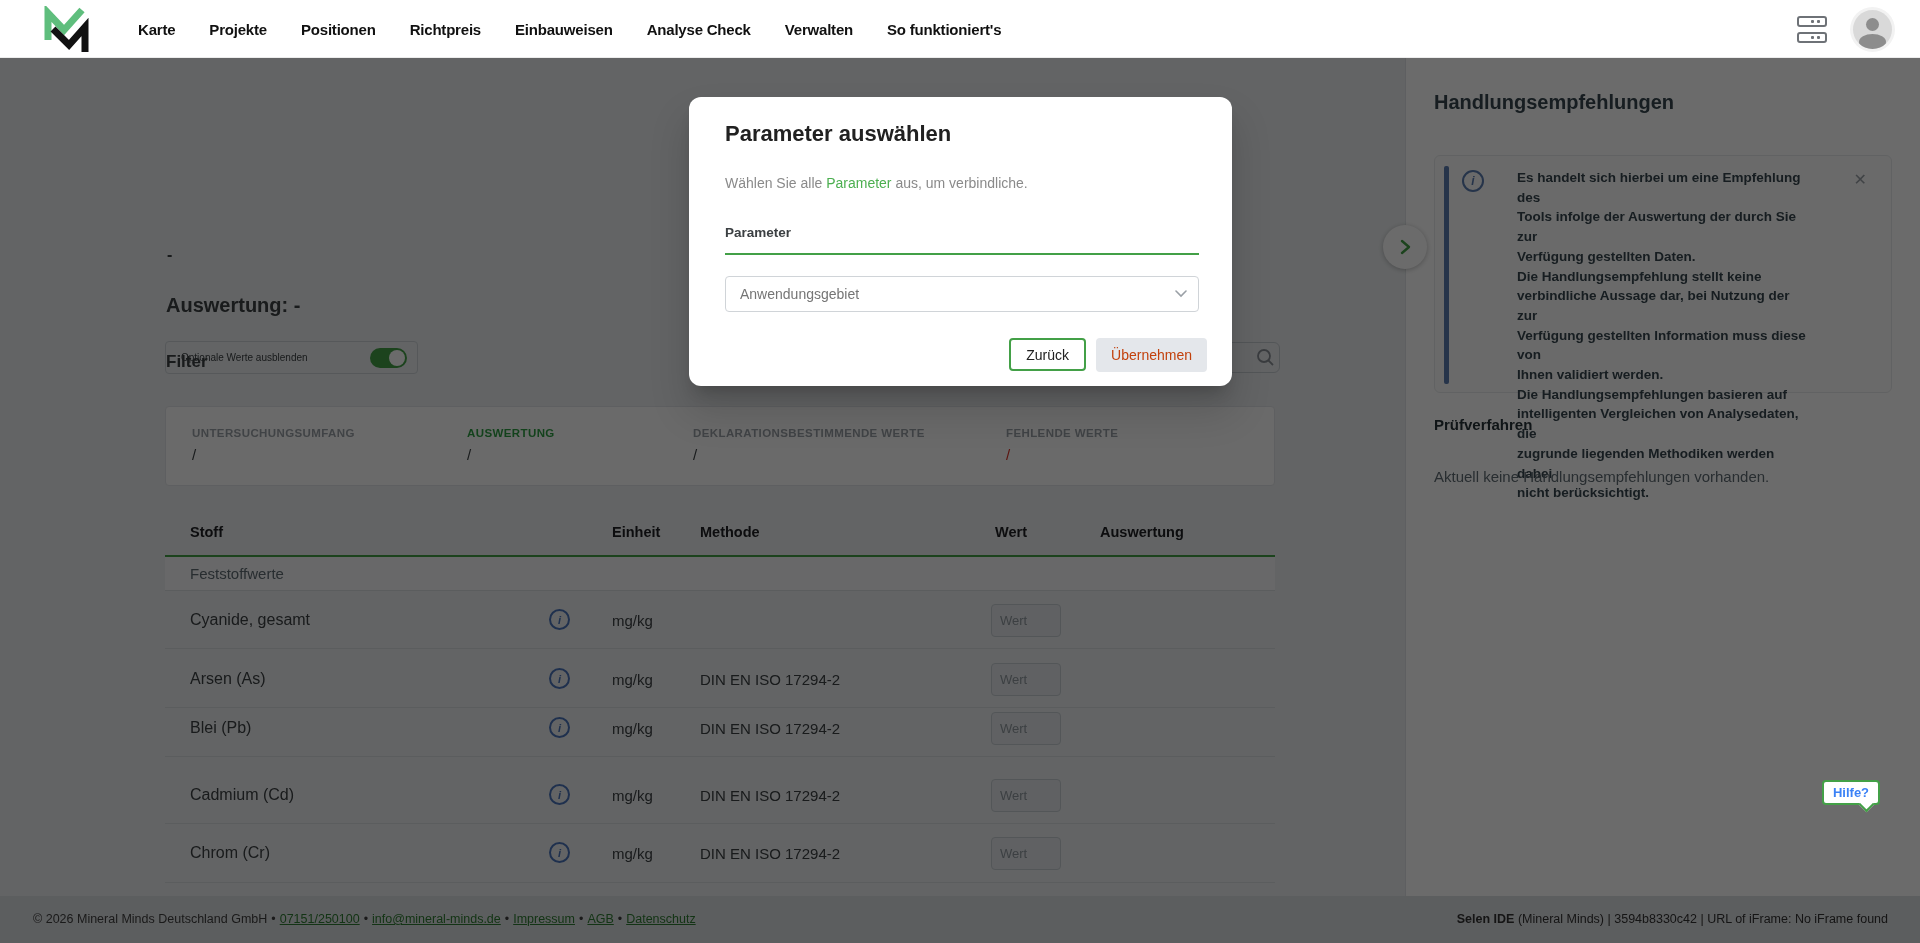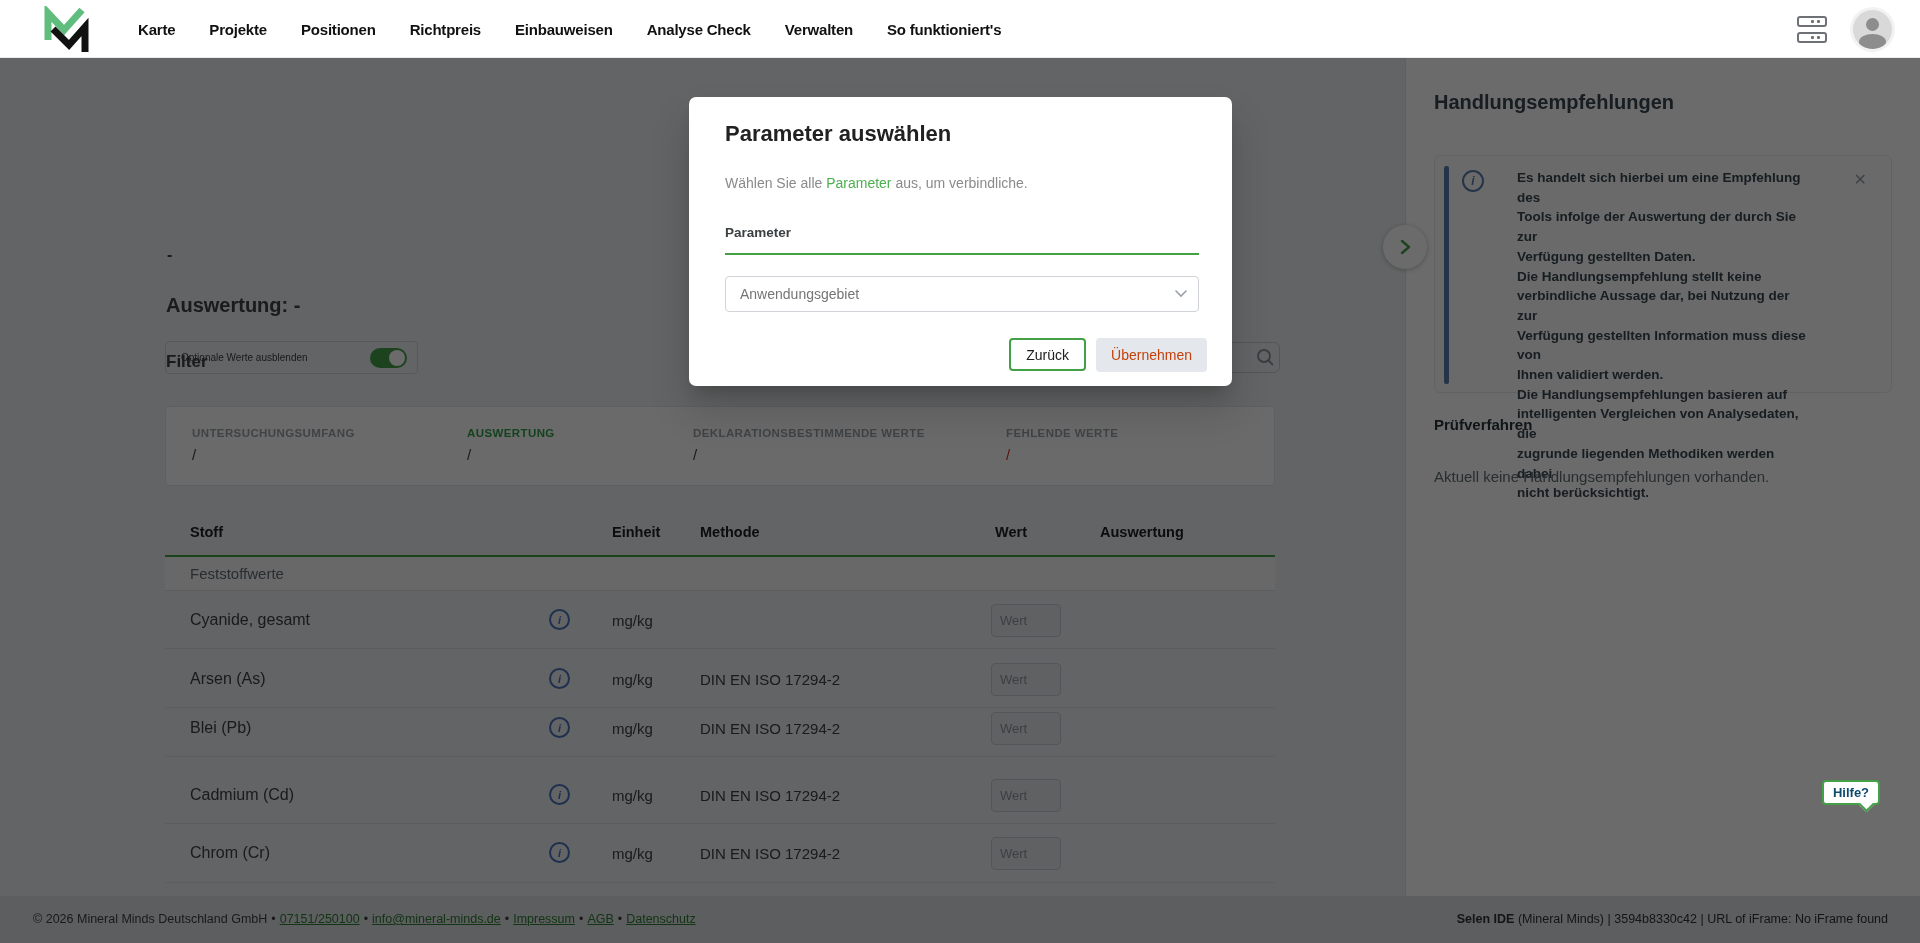--- a/index.html
+++ b/index.html
@@ -90,41 +90,41 @@
   .footer-left { position:absolute; left:33px; top:16px; font-size:12.5px; color:#3f3f3f; }
   .footer-left a { color:#2e7d32; text-decoration:underline; cursor:pointer; }
   .footer-sep { color:#3f3f3f; padding:0 4px; }
   .footer-right { position:absolute; right:32px; top:16px; font-size:12.5px; color:#333; }
   .footer-right .b { font-weight:700; }
 
   
   .overlay { position:absolute; left:0; top:58px; width:1920px; height:885px; background:rgba(0,0,0,0.58); z-index:200; }
 
   
-  .modal { position:absolute; left:689px; top:97px; width:543px; height:289px; background:#ffffff; border-radius:7px;
+  .modal { position:absolute; left:689px; top:97px; width:543px; height:289px; background:#ffffff; border-radius:12px;
            box-shadow:0 11px 15px -7px rgba(0,0,0,.2), 0 24px 38px 3px rgba(0,0,0,.14); z-index:300; }
   .modal-title { position:absolute; left:36px; top:24px; font-size:22px; font-weight:700; color:#212121; }
   .modal-sub { position:absolute; left:36px; top:78px; font-size:14px; color:#8a8a8a; }
   .modal-sub .green-link { color:#4caf50; cursor:pointer; }
   .modal-field-label { position:absolute; left:36px; top:128px; font-size:13.5px; font-weight:600; color:#3c4043; }
   .modal-underline { position:absolute; left:36px; top:156px; width:474px; height:2px; background:#43a047; }
   .modal-select { position:absolute; left:36px; top:179px; width:474px; height:36px; border:1px solid #d0d4d8; border-radius:4px;
                   display:flex; align-items:center; cursor:pointer; }
   .modal-select .sel-text { flex:1; padding-left:14px; font-size:14px; color:#757575; }
   .modal-select .sel-chevron { width:34px; display:flex; justify-content:center; }
   .modal-buttons { position:absolute; right:25px; top:241px; display:flex; gap:10px; }
   .btn-back { height:33px; padding:0 15px; background:#fff; border:2px solid #43a047; border-radius:4px;
               font-size:14px; color:#212121; font-family:inherit; cursor:pointer; }
   .btn-apply { height:34px; padding:0 15px; background:#e4e7eb; border:none; border-radius:4px;
                font-size:14px; color:#c2410c; font-family:inherit; cursor:default; }
 
   
   .help-bubble { position:absolute; left:1822px; top:780px; width:58px; height:25px; background:#fff; border:2px solid #43a047;
                  border-radius:4px; z-index:350; display:flex; align-items:center; justify-content:center;
-                 font-size:13px; font-weight:700; color:#0c4a6e; cursor:pointer; }
+                 font-size:13px; font-weight:700; color:#3b82f6; cursor:pointer; }
   .help-tail { position:absolute; right:6px; bottom:-7px; width:11px; height:11px; background:#fff;
                border-right:2px solid #43a047; border-bottom:2px solid #43a047; transform:rotate(45deg); }
 </style>
 </head>
 <body>
 
 <div class="content">
   <div class="main-area">
 
     <div class="dash-title">-</div>

